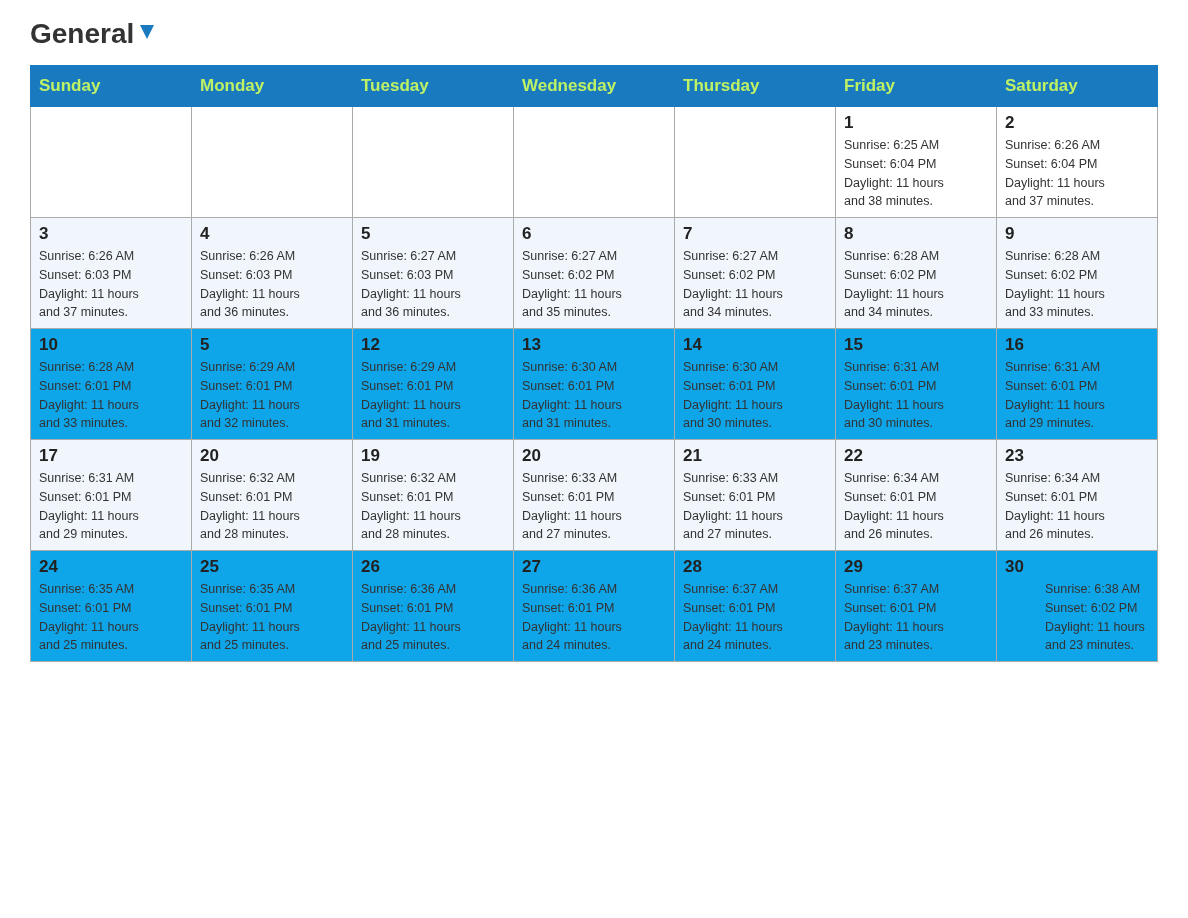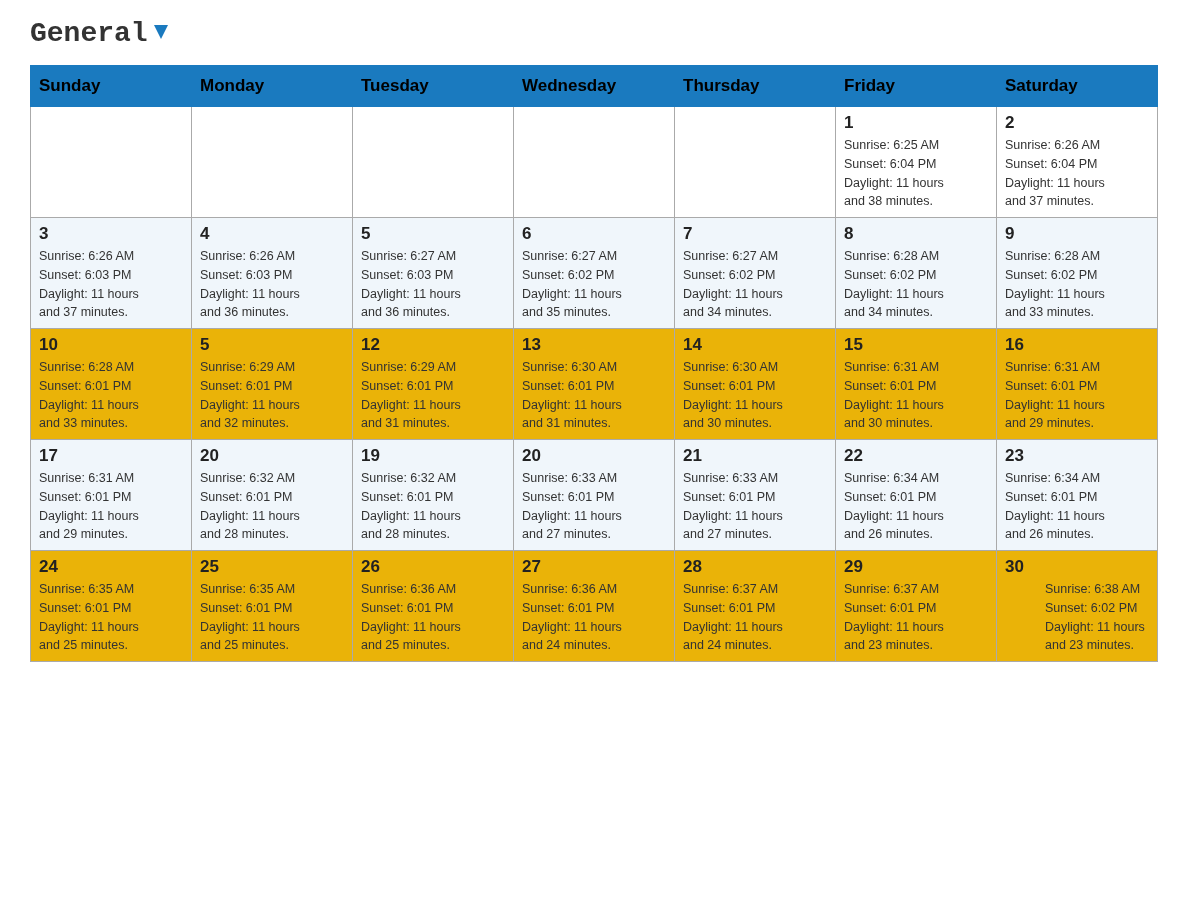--- a/index.html
+++ b/index.html
@@ -13,21 +13,20 @@
     .header {
       display: flex;
       justify-content: space-between;
       align-items: flex-start;
       margin-bottom: 10px;
     }
     .logo {
       display: flex;
       flex-direction: column;
       align-items: center;
-      font-family: Liberation Mono, monospace;
     }
     .logo-text {
       font-size: 28px;
       font-weight: bold;
       color: #333;
       line-height: 1;
     }
     .logo-line2 {
       font-size: 22px;
       font-weight: bold;
@@ -48,21 +47,21 @@
       color: #555;
       margin-top: 4px;
     }
     .calendar {
       width: 100%;
       border-collapse: collapse;
       margin-top: 15px;
     }
     .calendar th {
       background: #1a7abf;
-      color: #000000;
+      color: #bef264;
       font-size: 17px;
       font-weight: bold;
       padding: 10px 8px;
       text-align: left;
       border: 1px solid #1a7abf;
     }
     .calendar td {
       border: 1px solid #aaa;
       vertical-align: top;
       padding: 6px 8px;
@@ -77,21 +76,21 @@
     }
     .day-info {
       font-size: 12.5px;
       color: #333;
       line-height: 1.5;
     }
     .empty-cell {
       background: #f9f9f9;
     }
     
-    .row-even td { background: #eab308; }
+    .row-even td { background: #0ea5e9; }
     .row-odd td { background: #f0f6fb; }
     .calendar tr:first-child td { background: #fff; }
   </style>
 </head>
 <body>
 
 <div class="header">
   <div class="logo">
     <div style="display:flex; align-items:center;">
       <span class="logo-text">General</span>

